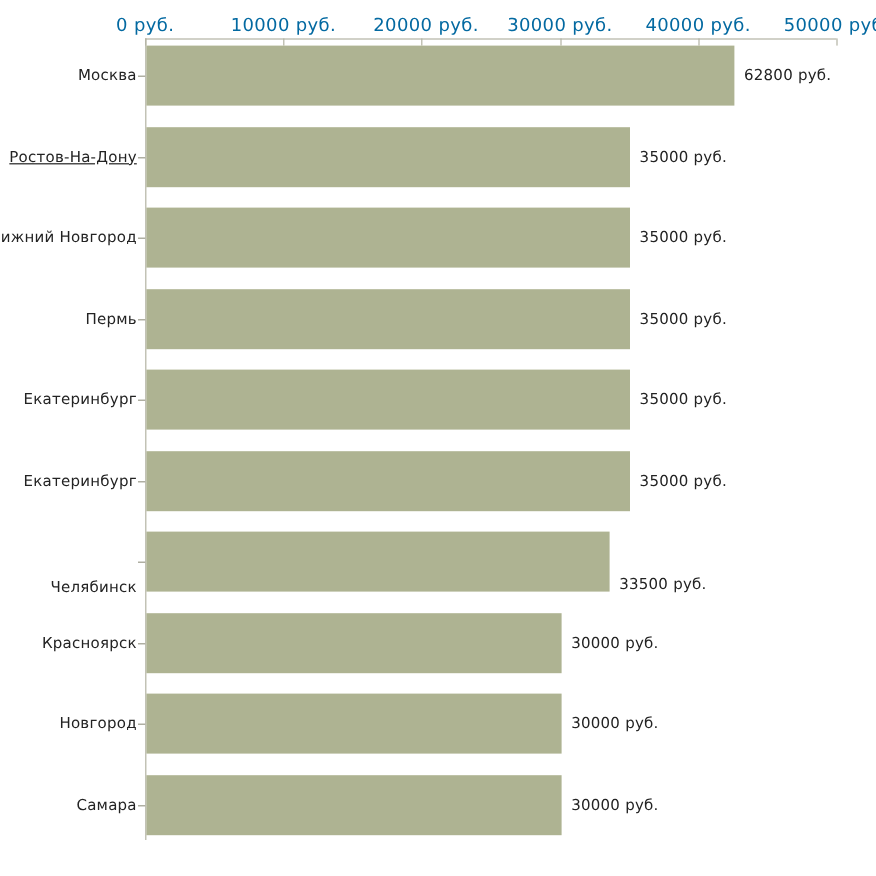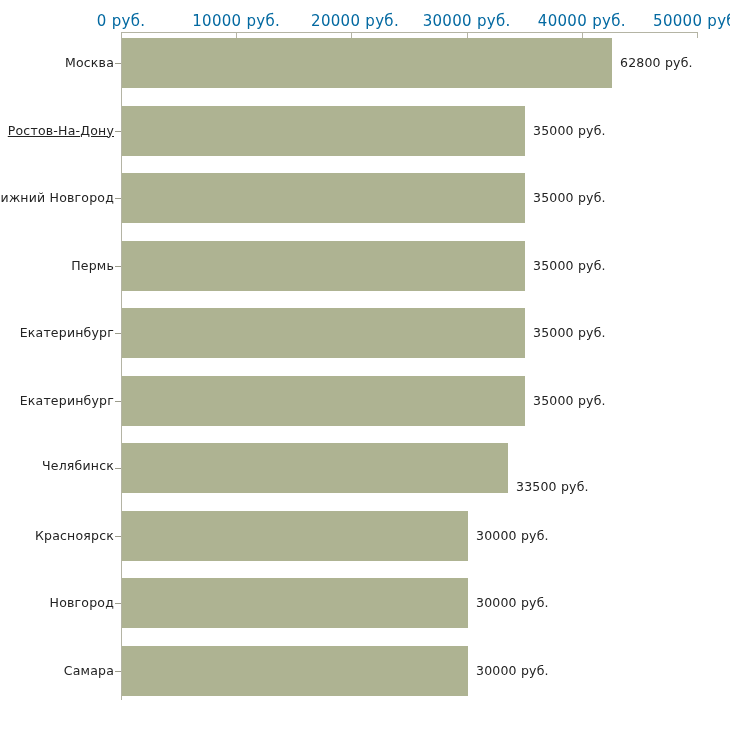--- a/index.html
+++ b/index.html
@@ -117,21 +117,21 @@
       <div class="cat-label" style="right: 616px; top: 122.55px; text-decoration: underline;">Ростов-На-Дону</div>
       <div class="axis-tick-h" style="top: 198px;"></div>
       <div class="cat-label" style="right: 616px; top: 190.1px;">Нижний Новгород</div>
       <div class="axis-tick-h" style="top: 266px;"></div>
       <div class="cat-label" style="right: 616px; top: 257.65px;">Пермь</div>
       <div class="axis-tick-h" style="top: 333px;"></div>
       <div class="cat-label" style="right: 616px; top: 325.2px;">Екатеринбург</div>
       <div class="axis-tick-h" style="top: 401px;"></div>
       <div class="cat-label" style="right: 616px; top: 392.75px;">Екатеринбург</div>
       <div class="axis-tick-h" style="top: 468px;"></div>
-      <div class="cat-label" style="right: 616px; top: 458px;">Челябинск</div>
+      <div class="cat-label" style="right: 616px; top: 481px;">Челябинск</div>
       <div class="axis-tick-h" style="top: 536px;"></div>
       <div class="cat-label" style="right: 616px; top: 527.85px;">Красноярск</div>
       <div class="axis-tick-h" style="top: 603px;"></div>
       <div class="cat-label" style="right: 616px; top: 595.4px;">Новгород</div>
       <div class="axis-tick-h" style="top: 671px;"></div>
       <div class="cat-label" style="right: 616px; top: 662.95px;">Самара</div>
     </div>
   <div id="bars-layer">
       <div class="bar" title="Москва: 42500 руб." style="top: 38px; width: 490px; background: rgb(174, 179, 146);"></div>
       <div class="bar-value" style="left: 620px; top: 55px;">62800 руб.</div>

